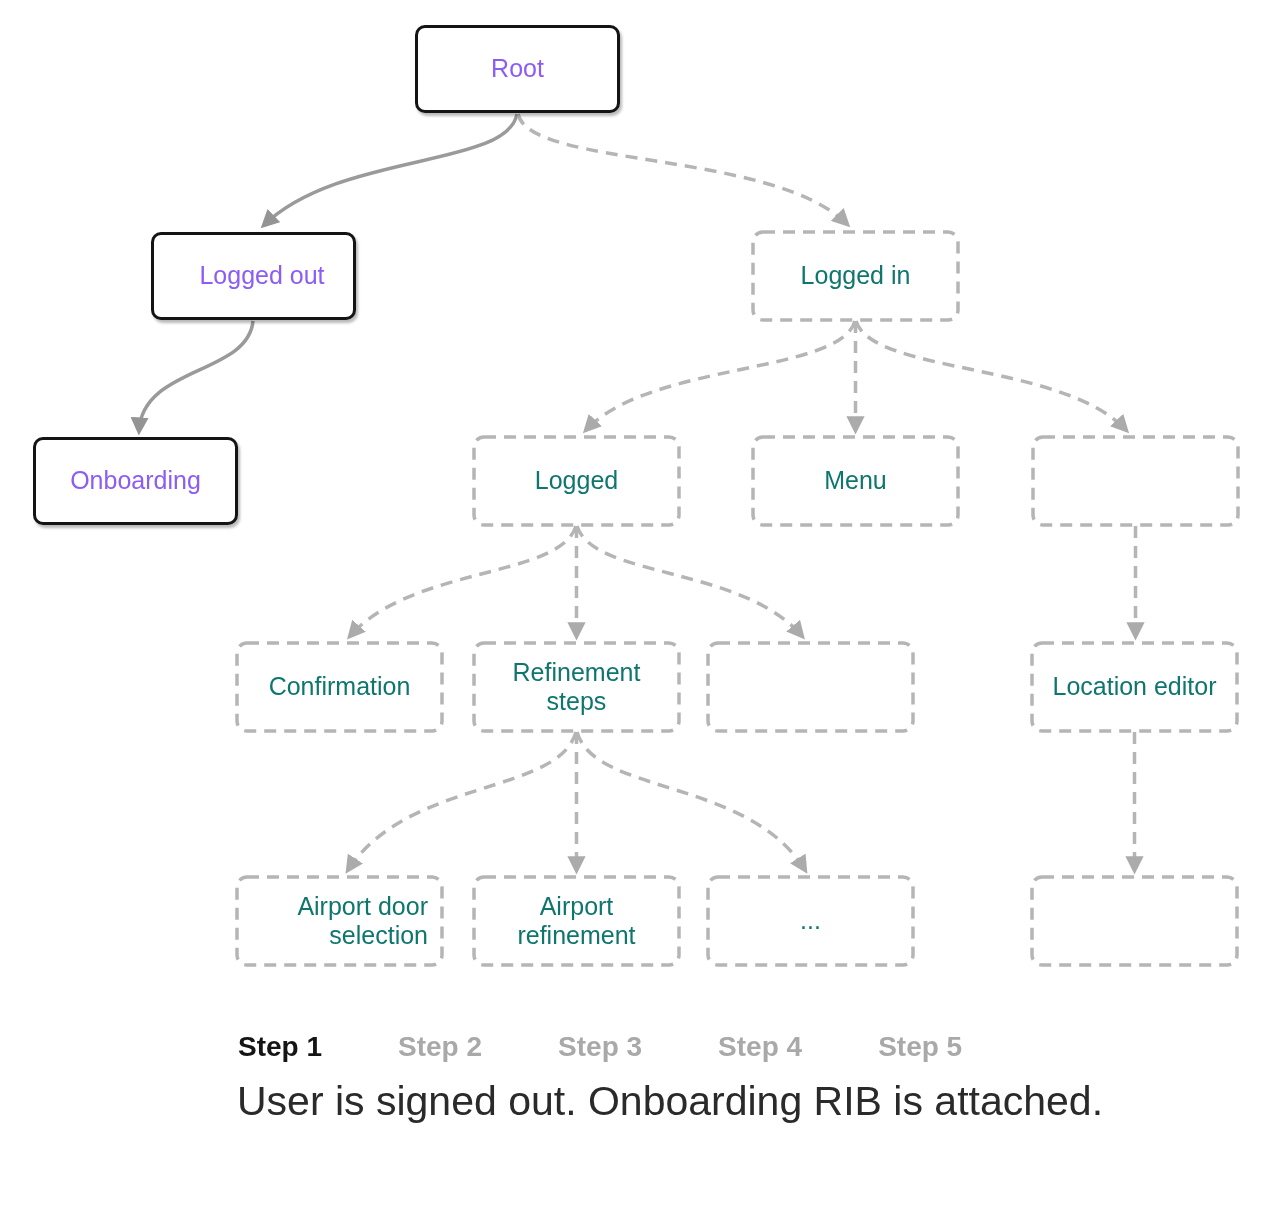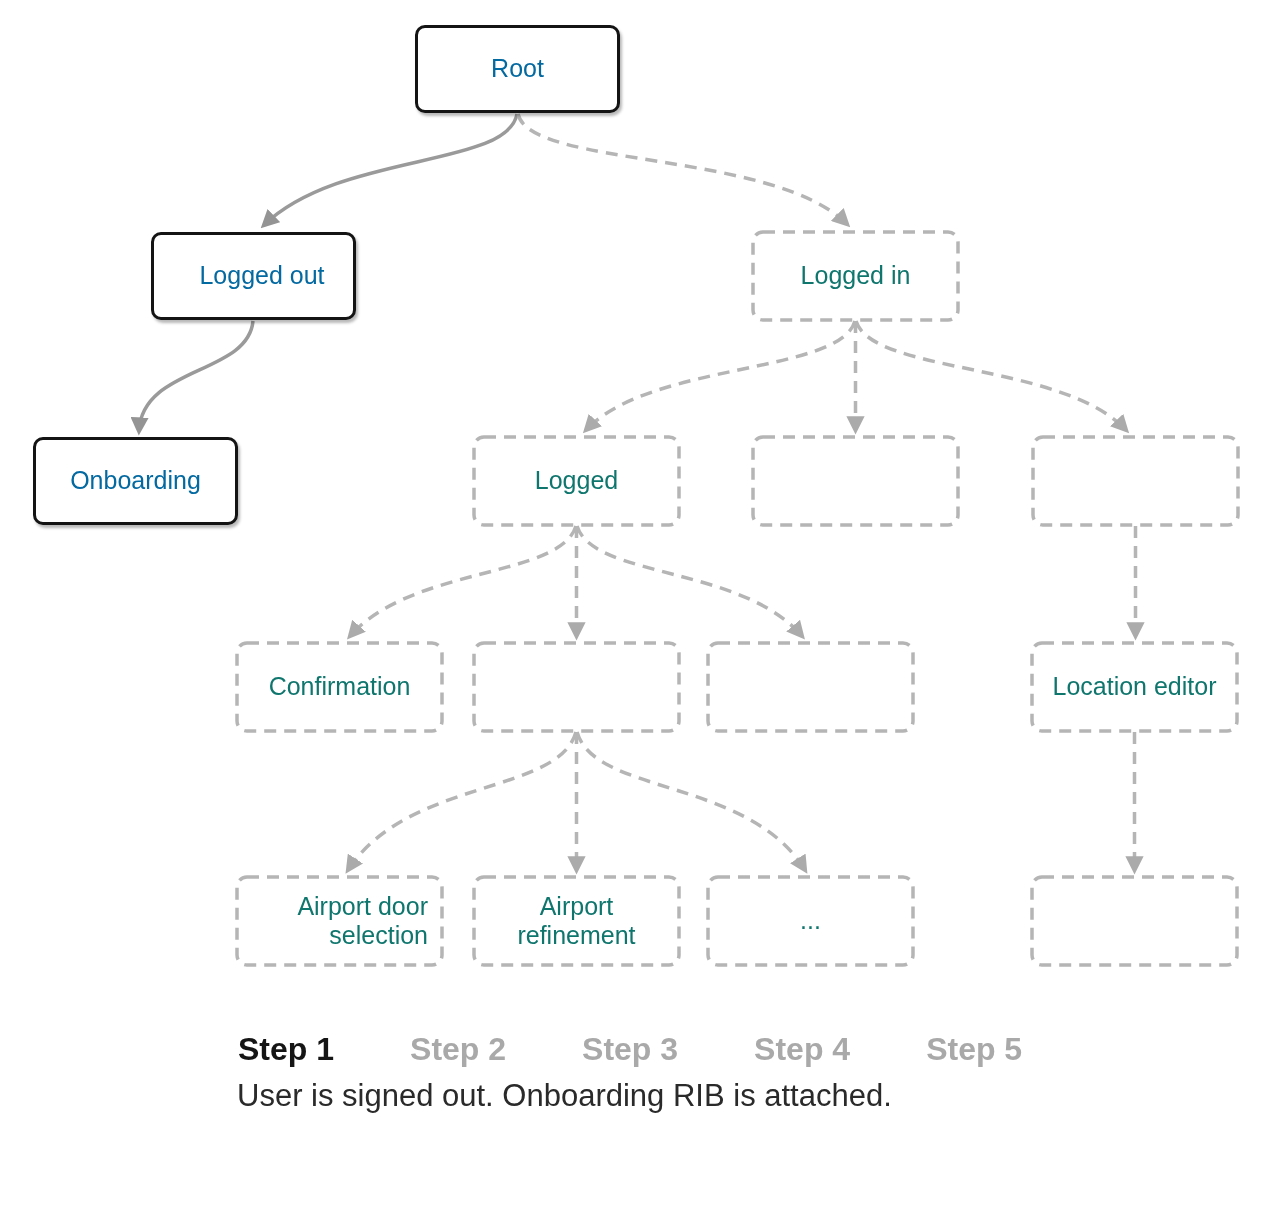--- a/index.html
+++ b/index.html
@@ -45,39 +45,39 @@
     padding: 0 14px;
     font-size: 25px;
     line-height: 1.18;
     color: #0f766e;
   }
   .node.attached {
     border: 3.5px solid #141414;
     border-radius: 10px;
     background: #ffffff;
     box-shadow: 2px 3px 3px rgba(0,0,0,0.28);
-    color: #0369a1;
+    color: #8b5cf6;
   }
   .steps {
     position: absolute;
     left: 238px;
     top: 1031px;
     display: flex;
     gap: 76px;
-    font-size: 32px;
+    font-size: 28px;
     font-weight: 700;
     color: #a9a9a9;
   }
   .step { cursor: pointer; }
   .step.active { color: #151515; cursor: default; }
   .caption {
     position: absolute;
     left: 237px;
     top: 1078px;
-    font-size: 31px;
+    font-size: 41px;
     font-weight: 400;
     color: #2a2a2a;
   }
 </style>
 </head>
 <body>
 
 <div class="canvas">
 
   <svg class="edges" viewBox="0 0 1280 1223" xmlns="http://www.w3.org/2000/svg">
@@ -123,21 +123,23 @@
     <rect class="nbox" x="708" y="877" width="205" height="88" rx="10"></rect>
     <rect class="nbox" x="1032" y="877" width="205" height="88" rx="10"></rect>
   </svg>
 
   <div class="node attached" style="left:415px; top:25px;">Root</div>
   <div class="node attached" style="left:151px; top:232px;padding-left:31px;">Logged out</div>
   <div class="node attached" style="left:33px;  top:437px;">Onboarding</div>
 
   <div class="node" style="left:753px;  top:232px;">Logged in</div>
   <div class="node" style="left:474px;  top:437px;">Logged</div>
+  <div class="node" style="left:753px;  top:437px;">Menu</div>
   <div class="node" style="left:237px;  top:643px;">Confirmation</div>
+  <div class="node" style="left:474px;  top:643px;">Refinement steps</div>
   <div class="node" style="left:1032px; top:643px;">Location editor</div>
   <div class="node" style="left:237px;  top:877px;text-align:right;">Airport door selection</div>
   <div class="node" style="left:474px;  top:877px;">Airport refinement</div>
   <div class="node" style="left:708px;  top:877px;">...</div>
 
   <div class="steps">
     <span class="step active">Step 1</span>
     <span class="step">Step 2</span>
     <span class="step">Step 3</span>
     <span class="step">Step 4</span>

